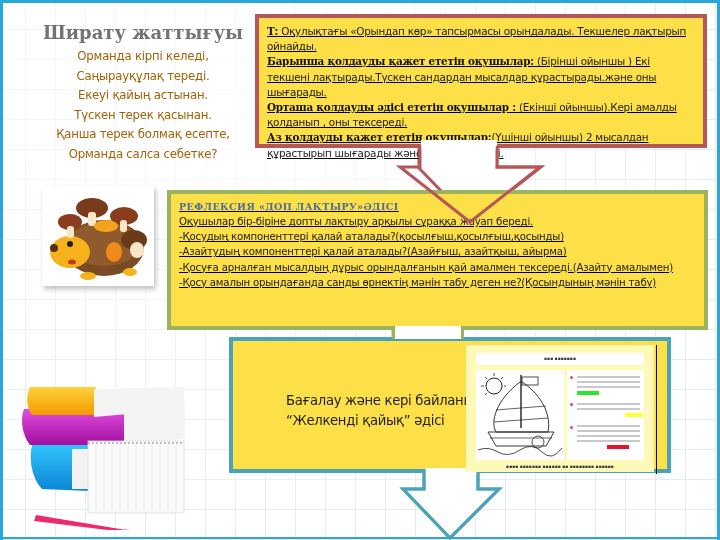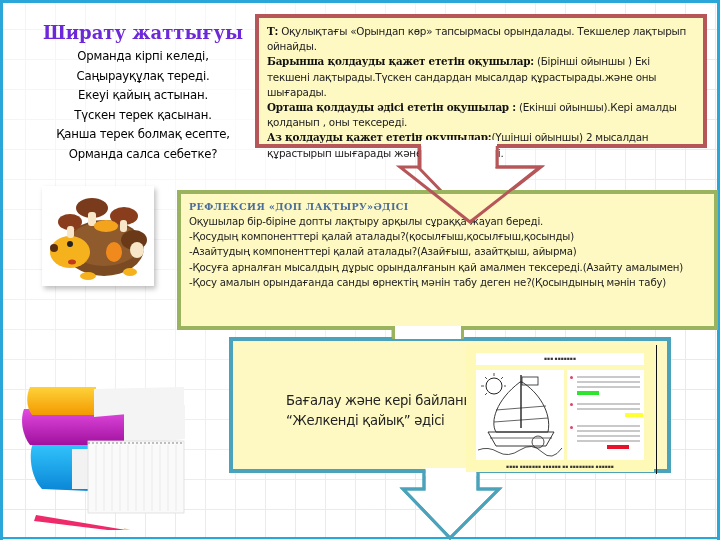--- a/index.html
+++ b/index.html
@@ -10,35 +10,35 @@
              background-color:#ffffff;
              background-image:
                linear-gradient(#dbe8f0 1px, transparent 1px),
                linear-gradient(90deg, #dbe8f0 1px, transparent 1px);
              background-size:30px 30px; background-position:-8px -4px; }
     .slide::before { content:""; position:absolute; inset:0;
              background:radial-gradient(ellipse at 30% 20%, rgba(255,255,255,0.85), rgba(255,255,255,0.2) 70%); }
 
     
     .poem { position:absolute; left:28px; top:22px; width:230px; text-align:center; }
-    .poem-title { font-family:"DejaVu Serif", serif; font-weight:bold; color:#6d28d9; font-size:18px; line-height:22px; margin-bottom:2px; }
-    .poem-line { font-family:"DejaVu Sans Condensed","DejaVu Sans", sans-serif; font-size:13px; line-height:19.5px; color:#000000; letter-spacing:-0.2px; }
+    .poem-title { font-family:"DejaVu Serif", serif; font-weight:bold; color:#737373; font-size:18px; line-height:22px; margin-bottom:2px; }
+    .poem-line { font-family:"DejaVu Sans Condensed","DejaVu Sans", sans-serif; font-size:13px; line-height:19.5px; color:#a16207; letter-spacing:-0.2px; }
 
     
     .callout { position:absolute; background:#fff; box-sizing:border-box; }
-    .callout .body { position:absolute; inset:0; box-sizing:border-box; background:#fef9c3; }
+    .callout .body { position:absolute; inset:0; box-sizing:border-box; background:#fde047;text-decoration:underline; }
 
     
     .red { left:255px; top:14px; width:452px; height:134px; }
     .red .body { border:4px solid #b65659; padding:6px 8px; }
     .red-text { font-size:10.4px; line-height:15.2px; color:#222; letter-spacing:-0.25px; }
     .red-text b { font-family:"DejaVu Serif", serif; font-weight:bold; color:#111; }
 
     
-    .green { left:167px; top:190px; width:541px; height:140px;margin-left:10px; }
+    .green { left:167px; top:190px; width:541px; height:140px; }
     .green .body { border:4px solid #99b35e; padding:6px 8px; }
     .refl-title { font-family:"DejaVu Serif", serif; font-weight:bold; color:#4a6d99; font-size:9.5px; letter-spacing:0.4px; line-height:14px; }
     .refl-line { font-size:10.2px; line-height:15.2px; color:#222; letter-spacing:-0.2px; white-space:nowrap; }
 
     
     .blue { left:229px; top:337px; width:442px; height:136px; }
     .blue .body { border:4px solid #4aa3ba; }
     .blue-text { position:absolute; left:21px; top:50px; font-size:13.2px; line-height:20px; color:#222; letter-spacing:-0.3px;margin-left:32px; }
 
     

